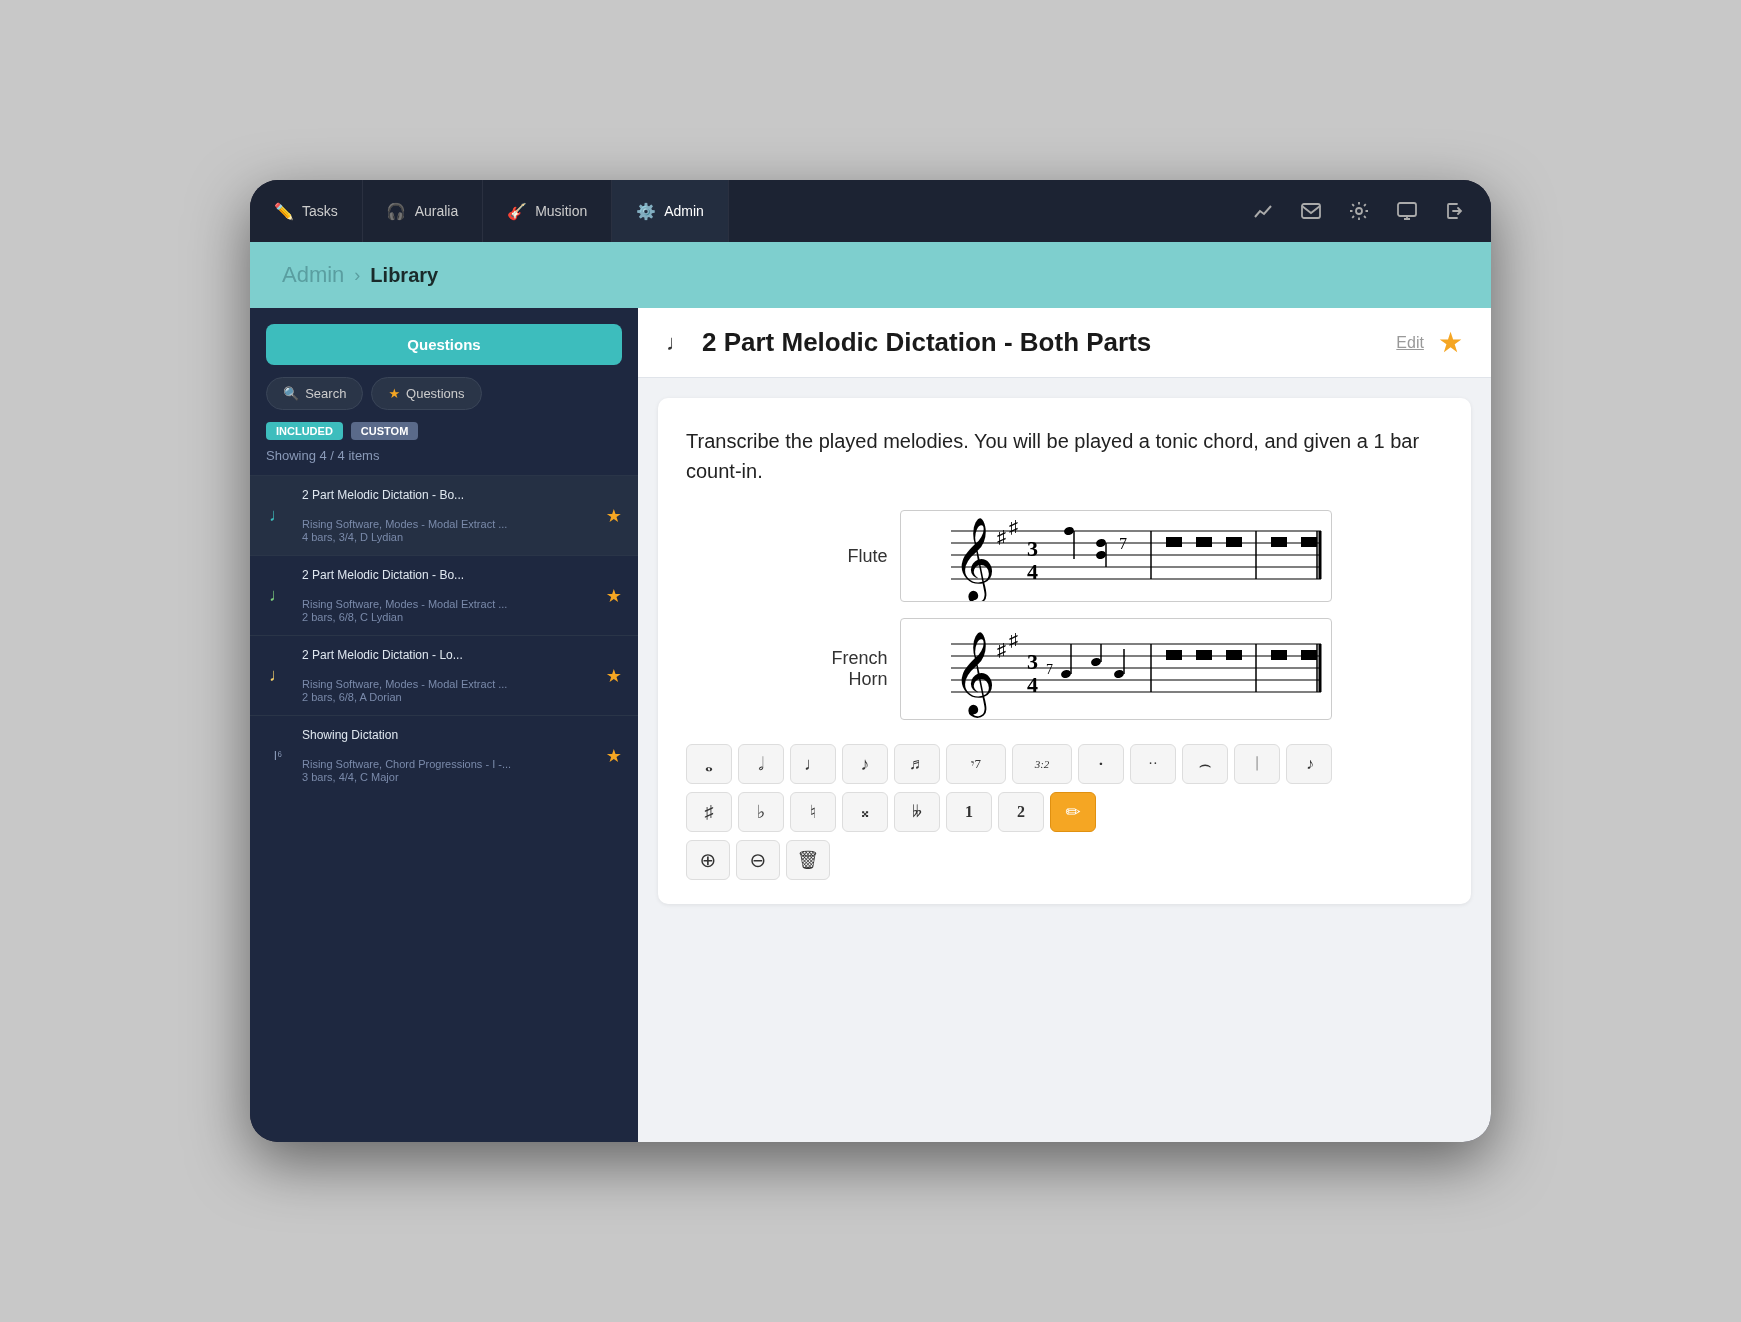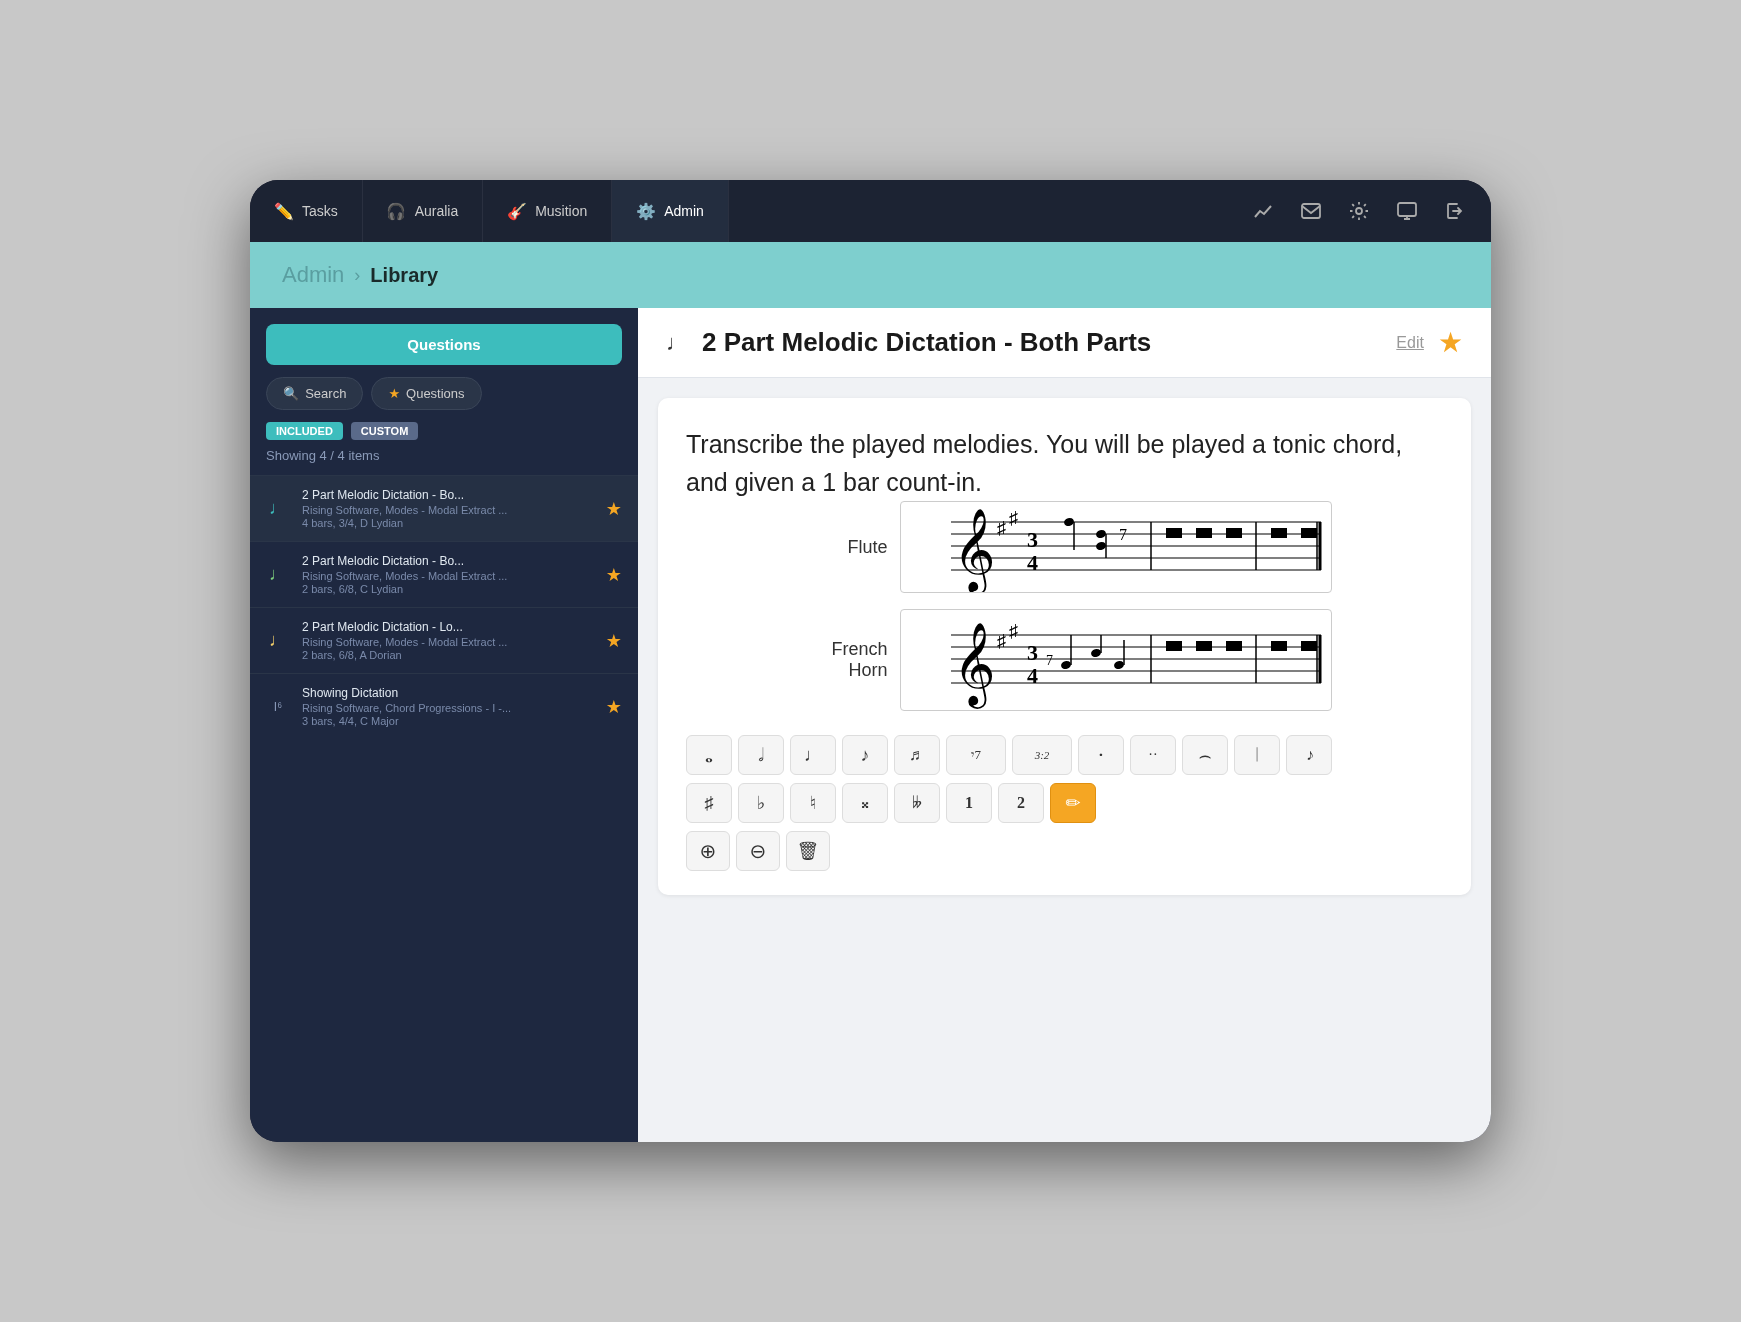--- a/index.html
+++ b/index.html
@@ -198,21 +198,21 @@
       white-space: nowrap;
       overflow: hidden;
       text-overflow: ellipsis;
     }
     .list-item-subtitle {
       color: #7a8aaa;
       font-size: 11px;
       white-space: nowrap;
       overflow: hidden;
       text-overflow: ellipsis;
-      margin-top: 2px;
+      margin-top: 16px;
     }
     .list-item-detail {
       color: #7a8aaa;
       font-size: 11px;
       margin-top: 1px;
     }
     .list-item-star {
       color: #f5a623;
       font-size: 18px;
       flex-shrink: 0;
@@ -261,23 +261,24 @@
       overflow-y: auto;
       padding: 20px;
     }
     .question-card {
       background: #fff;
       border-radius: 10px;
       padding: 28px 28px 24px;
       box-shadow: 0 1px 4px rgba(0,0,0,0.08);
     }
     .question-text {
-      font-size: 25px;
+      font-size: 20px;
       color: #222;
       line-height: 1.5;
+      margin-bottom: 24px;
     }
     .score-notation {
       display: flex;
       flex-direction: column;
       gap: 16px;
       margin-bottom: 24px;
       align-items: center;
     }
     .score-row {
       display: flex;

